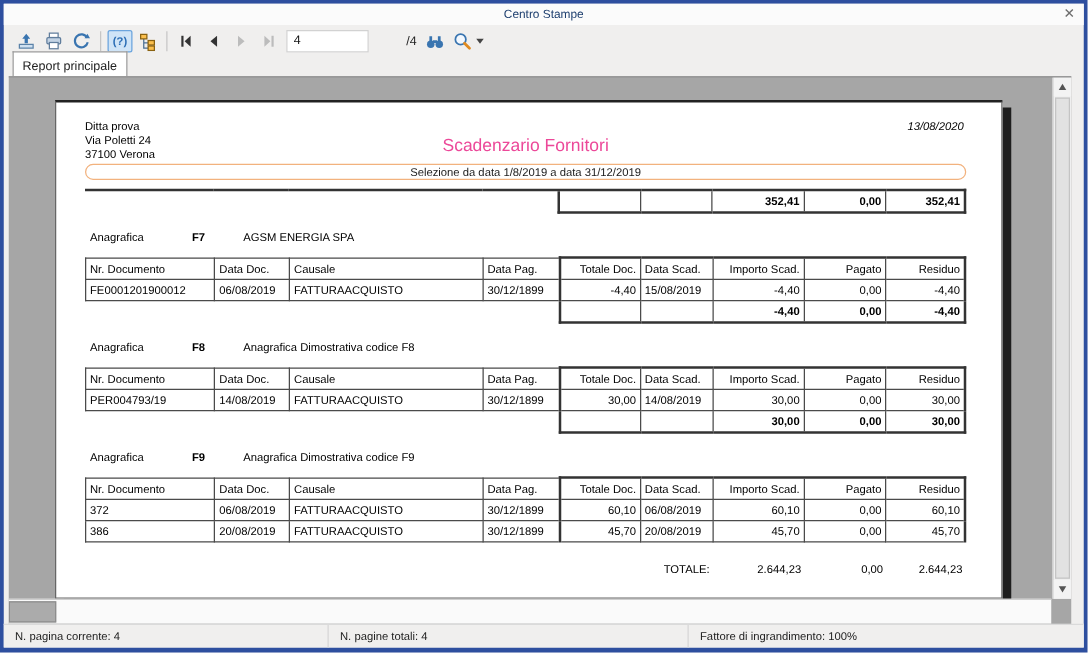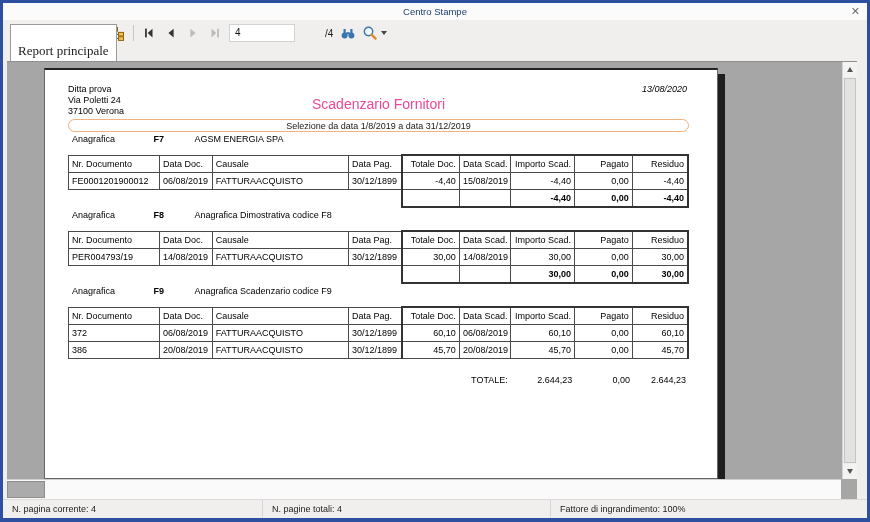--- a/index.html
+++ b/index.html
@@ -18,26 +18,26 @@
   .toggle-active { width:20px; height:18px; background:#cfe4f7; border:1px solid #6ba4dd;
                    border-radius:2px; color:#2a6db5; font-size:9px; font-weight:bold;
                    display:flex; align-items:center; justify-content:center; }
   .pagebox { width:66px; height:18px; background:#ffffff; border:1px solid #d2d2d2;
              font-size:10px; padding:2px 5px; margin-left:3px; color:#111; }
   .pagetotal { font-size:10px; color:#222; margin-left:30px; }
   .caret { width:0; height:0; border-left:3px solid transparent; border-right:3px solid transparent;
            border-top:4px solid #444; margin-left:3px; }
   
   .tabbar { height:15px; display:flex; align-items:flex-end; padding-left:7px; flex:0 0 auto; }
-  .tab { background:#fff; border:1px solid #9a9a9a; border-bottom:none; font-size:13px;
-         padding:18px 7px 2px; color:#222;font-family:Liberation Serif, serif; }
+  .tab { background:#fff; border:1px solid #9a9a9a; border-bottom:none; font-size:10px;
+         padding:6px 7px 2px; color:#222; }
   
   .preview { flex:1 1 auto; background:#a6a6a6; position:relative; overflow:hidden;
              border-top:1px solid #8f8f8f; margin:0 10px 0 4px; }
-  .page { position:absolute; left:37px; top:6px; width:674px; bottom:20px; background:#fff;
+  .page { position:absolute; left:37px; top:18px; width:758px; bottom:20px; background:#fff;
           border:1px solid #666; border-top:2px solid #222; box-shadow:7px 6px 0 #1e1e1e;
           padding:14px 28px 0 23px; overflow:hidden; }
   .rhead { position:relative; height:33px; }
   .company div { font-size:9px; line-height:11px; color:#000; }
   .rdate { position:absolute; right:2px; top:0; font-size:9px; font-style:italic; }
   .rtitle { position:absolute; left:0; right:0; top:12px; text-align:center; font-size:14px; color:#ec4899; }
   .selbox { border:1px solid #f2b27e; border-radius:7px; height:13px; margin-top:2px;
             display:flex; align-items:center; justify-content:center; font-size:9px; color:#1a1a1a; }
   
   table.rt { width:100%; border-collapse:collapse; table-layout:fixed; }
@@ -45,21 +45,21 @@
                              overflow:hidden; white-space:nowrap; text-align:left; color:#000; }
   .c  { border:1px solid #4a4a4a; }
   .bl { border-left:2px solid #333; }
   .br { border-right:2px solid #333; }
   .bt { border-top:2px solid #333; }
   .bb { border-bottom:2px solid #333; }
   .lt { border-top:2px solid #333; }
   .ta-r { text-align:right !important; }
   .bold { font-weight:bold !important; }
   .carry { margin-top:7px; }
-  .secline { margin-top:2px; font-size:9px; color:#000; }
+  .secline { margin-top:14px; font-size:9px; color:#000; }
   .seclabel { margin-left:4px; }
   .seccode { font-weight:bold; margin-left:36px; }
   .secname { margin-left:28px; }
   .sectable { margin-top:10px; }
   .grand td { font-size:9.5px; font-weight:bold; padding:3px; }
   .grandwrap { margin-top:13px; }
   
   .vscroll { position:absolute; top:0; right:0; bottom:20px; width:15px; background:#efefef;
              border-left:1px solid #d4d4d4; }
   .vs-btn { position:absolute; left:0; right:0; height:15px; display:flex; align-items:center;
@@ -198,20 +198,46 @@
           <div>Ditta prova</div>
           <div>Via Poletti 24</div>
           <div>37100 Verona</div>
         </div>
         <div class="rdate">13/08/2020</div>
         <div class="rtitle">Scadenzario Fornitori</div>
       </div>
 
       <div class="selbox">Selezione da data 1/8/2019 a data 31/12/2019</div>
 
+      <table class="rt carry">
+        <colgroup>
+            <col style="width:14.7%">
+            <col style="width:8.5%">
+            <col style="width:22%">
+            <col style="width:8.7%">
+            <col style="width:9.2%">
+            <col style="width:8.2%">
+            <col style="width:10.4%">
+            <col style="width:9.3%">
+            <col style="width:9%">
+          </colgroup>
+        <tbody>
+            <tr>
+          <td class="lt"></td>
+          <td class="lt"></td>
+          <td class="lt"></td>
+          <td class="lt"></td>
+          <td class="c bl bt bb"></td>
+          <td class="c bt bb"></td>
+          <td class="c bt bb ta-r bold">352,41</td>
+          <td class="c bt bb ta-r bold">0,00</td>
+          <td class="c bt bb br ta-r bold">352,41</td>
+        </tr>
+      </tbody>
+        </table>
 
       <div class="secline">
         <span class="seclabel">Anagrafica</span>
         <span class="seccode">F7</span>
         <span class="secname">AGSM ENERGIA SPA</span>
       </div>
       <table class="rt sectable">
         <colgroup>
             <col style="width:14.7%">
             <col style="width:8.5%">
@@ -310,21 +336,21 @@
           <td class="c bb ta-r bold">30,00</td>
           <td class="c bb ta-r bold">0,00</td>
           <td class="c bb br ta-r bold">30,00</td>
         </tr>
       </tbody>
         </table>
 
       <div class="secline">
         <span class="seclabel">Anagrafica</span>
         <span class="seccode">F9</span>
-        <span class="secname">Anagrafica Scadenzario codice F9</span>
+        <span class="secname">Anagrafica Dimostrativa codice F9</span>
       </div>
       <table class="rt sectable">
         <colgroup>
             <col style="width:14.7%">
             <col style="width:8.5%">
             <col style="width:22%">
             <col style="width:8.7%">
             <col style="width:9.2%">
             <col style="width:8.2%">
             <col style="width:10.4%">

